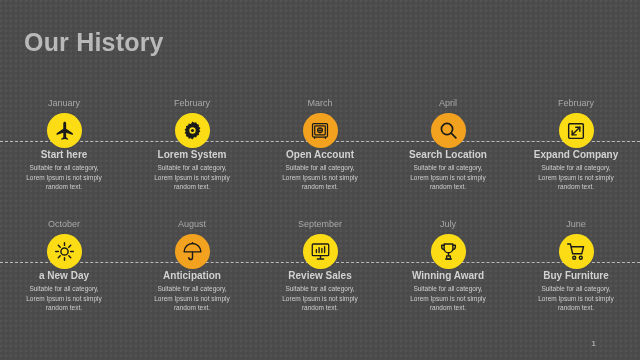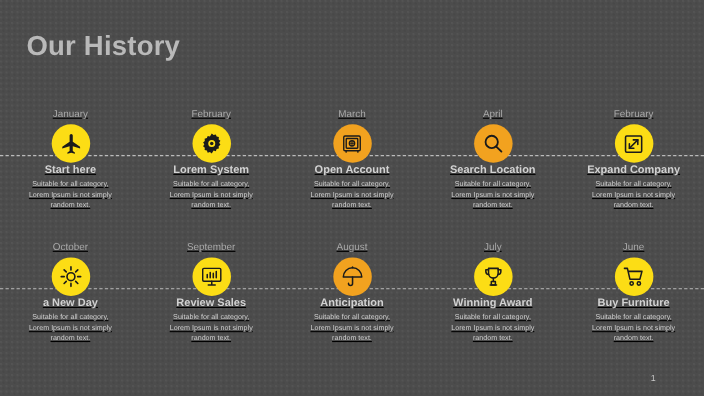--- a/index.html
+++ b/index.html
@@ -44,21 +44,20 @@
     opacity:0.85;
     z-index:0;
   }
 
   .items {
     position:absolute;
     left:0; top:0;
     width:640px; height:130px;
     display:flex;
     z-index:2;
-    text-decoration:underline;
   }
 
   .tl-item {
     flex:1 1 0;
     display:flex;
     flex-direction:column;
     align-items:center;
     position:relative;
   }
 
@@ -232,50 +231,50 @@
       </div>
       <div class="item-title">a New Day</div>
       <div class="item-desc">
         <span>Suitable for all category,</span>
         <span>Lorem Ipsum is not simply</span>
         <span>random text.</span>
       </div>
     </div>
 
     <div class="tl-item">
+      <div class="month">August</div>
+      <div class="marker" style="background:#f2a21f">
+        <span>
+          <svg width="21" height="21" viewBox="0 0 24 24" fill="none" stroke="#1b1b1b" stroke-width="1.6" stroke-linecap="round" stroke-linejoin="round">
+            <path d="M2.4 12.4a9.6 9.6 0 0 1 19.2 0z"></path>
+            <path d="M12 12.4v6.6a2.1 2.1 0 0 1-4.2 0"></path>
+            <path d="M12 2.8v-.9"></path>
+          </svg>
+        </span>
+      </div>
+      <div class="item-title">Anticipation</div>
+      <div class="item-desc">
+        <span>Suitable for all category,</span>
+        <span>Lorem Ipsum is not simply</span>
+        <span>random text.</span>
+      </div>
+    </div>
+
+    <div class="tl-item">
       <div class="month">September</div>
       <div class="marker" style="background:#fcdd15">
         <span>
           <svg width="21" height="21" viewBox="0 0 24 24" fill="none" stroke="#1b1b1b" stroke-width="1.5" stroke-linecap="round">
             <rect x="2.6" y="3.4" width="18.8" height="13.4" rx="1.2"></rect>
             <path d="M7.3 13.2v-3.4M10.4 13.2V7.6M13.6 13.2v-4.6M16.7 13.2V6.6" stroke-width="1.6"></path>
             <path d="M12 16.8v2.9M8.4 20.6h7.2" stroke-width="1.6"></path>
           </svg>
         </span>
       </div>
       <div class="item-title">Review Sales</div>
-      <div class="item-desc">
-        <span>Suitable for all category,</span>
-        <span>Lorem Ipsum is not simply</span>
-        <span>random text.</span>
-      </div>
-    </div>
-
-    <div class="tl-item">
-      <div class="month">August</div>
-      <div class="marker" style="background:#f2a21f">
-        <span>
-          <svg width="21" height="21" viewBox="0 0 24 24" fill="none" stroke="#1b1b1b" stroke-width="1.6" stroke-linecap="round" stroke-linejoin="round">
-            <path d="M2.4 12.4a9.6 9.6 0 0 1 19.2 0z"></path>
-            <path d="M12 12.4v6.6a2.1 2.1 0 0 1-4.2 0"></path>
-            <path d="M12 2.8v-.9"></path>
-          </svg>
-        </span>
-      </div>
-      <div class="item-title">Anticipation</div>
       <div class="item-desc">
         <span>Suitable for all category,</span>
         <span>Lorem Ipsum is not simply</span>
         <span>random text.</span>
       </div>
     </div>
 
     <div class="tl-item">
       <div class="month">July</div>
       <div class="marker" style="background:#fcdd15">

